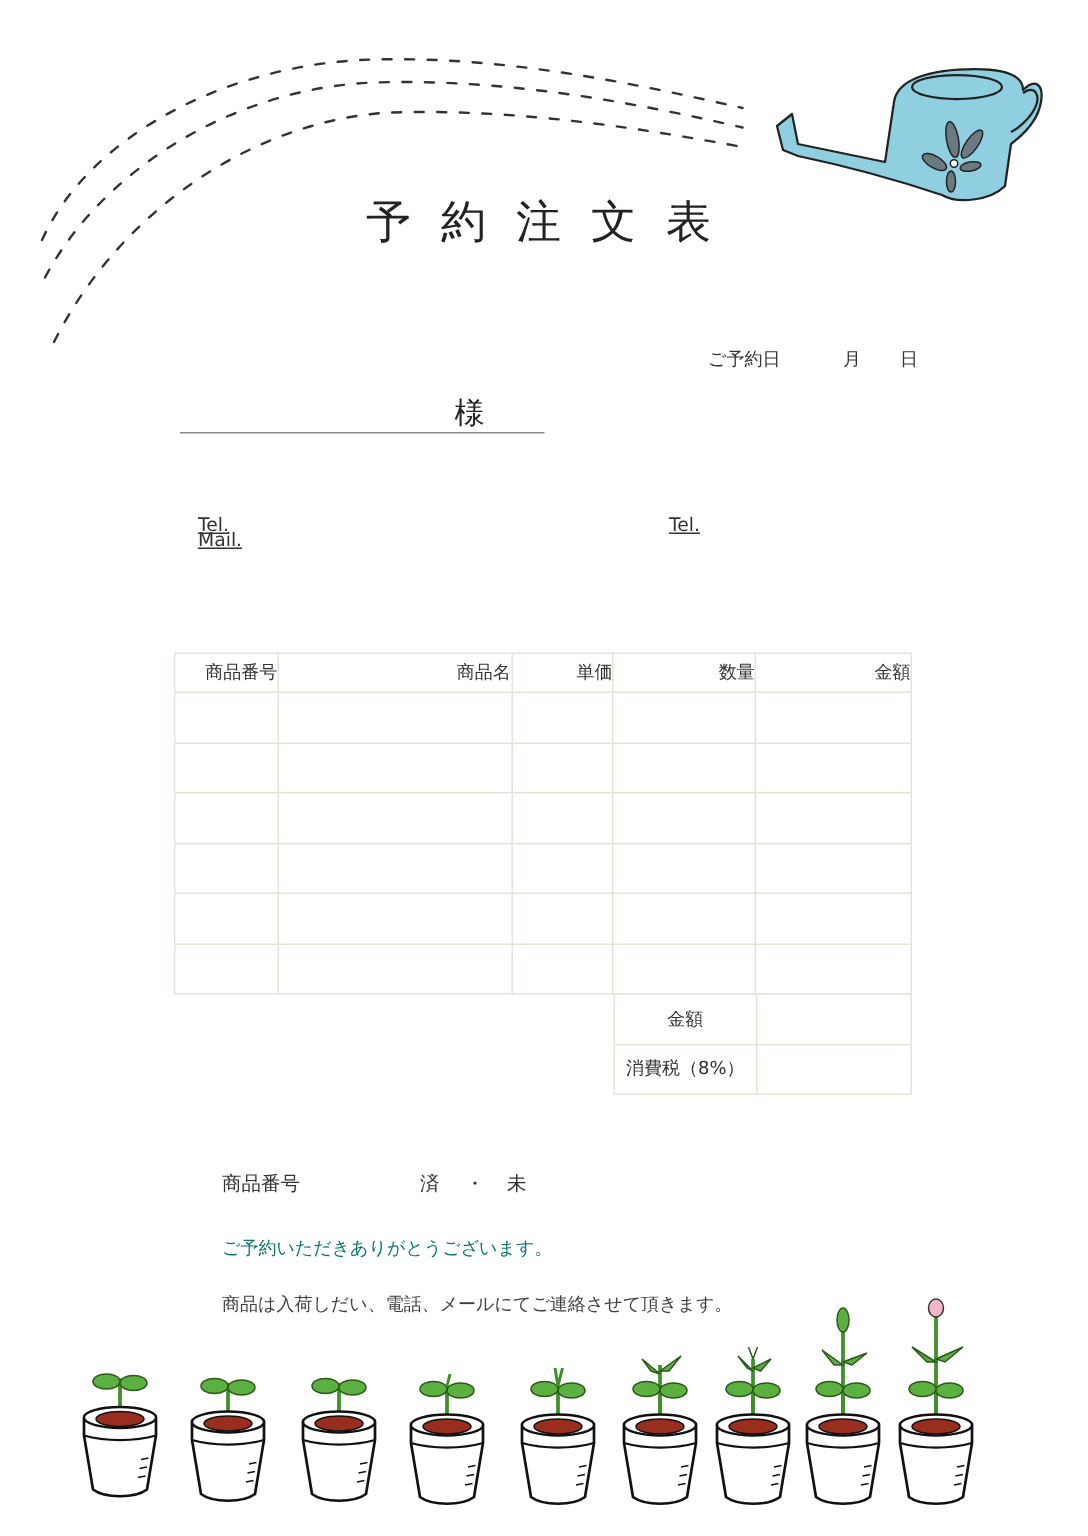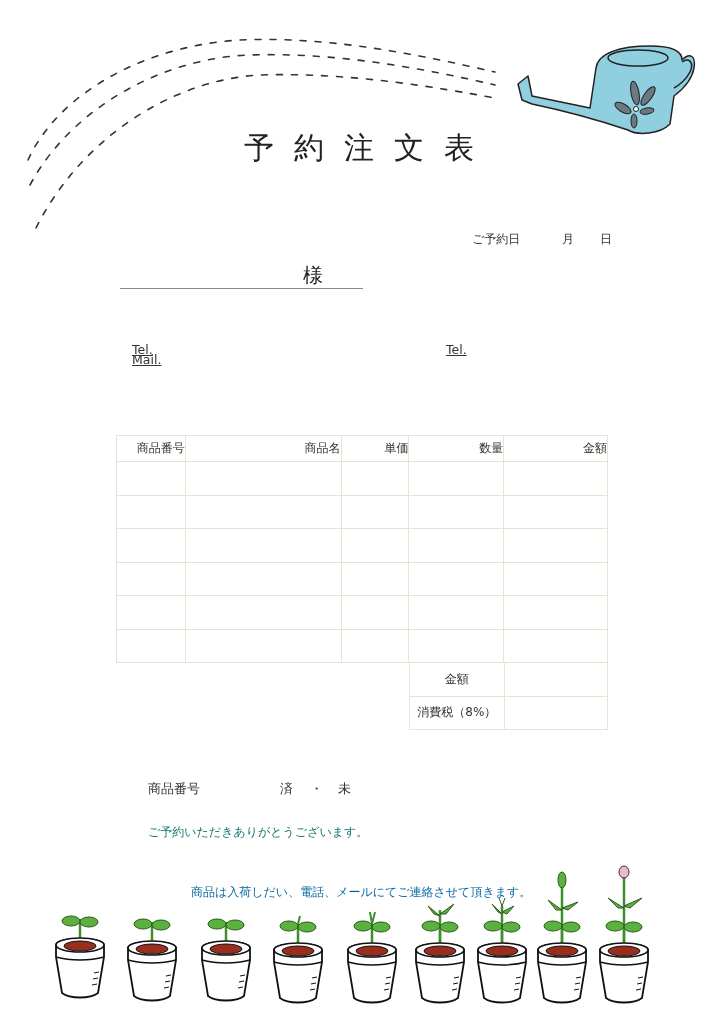--- a/index.html
+++ b/index.html
@@ -24,21 +24,21 @@
                   font-size: 12px; color: #333; text-align: right; }
   .order-table th { height: 25px; }
   .order-table td { height: 32.5px; }
   .sum-table { left: 409px; top: 662px; width: 199px; }
   .sum-table td { border: 1px solid #dfe8d5; font-size: 12px; color: #333; text-align: center; height: 32.5px; padding: 0; }
   .pay { left: 148px; top: 780px; font-size: 13px; color: #333; white-space: nowrap; }
   .pay .done { position: absolute; left: 132px; top: 0; }
   .pay .dot { position: absolute; left: 162px; top: 0; }
   .pay .notyet { position: absolute; left: 190px; top: 0; }
   .msg1 { left: 148px; top: 824px; font-size: 12px; color: #0f766e; white-space: nowrap; }
-  .msg2 { left: 148px; top: 884px; font-size: 12px; color: #0369a1; white-space: nowrap; margin-left: 43px; }
+  .msg2 { left: 148px; top: 861px; font-size: 12px; color: #404040; white-space: nowrap; }
   .pots { left: 0; top: 860px; width: 725px; height: 164px; }
 </style>
 </head>
 <body>
 
 <svg class="abs water-arcs" viewBox="0 0 520 240">
   <g fill="none" stroke="#333" stroke-width="1.6" stroke-dasharray="6 9" stroke-linecap="round">
     <path d="M28 160 C 60 90, 150 45, 240 40 C 330 36, 420 55, 495 72"></path>
     <path d="M30 185 C 70 110, 160 58, 250 55 C 340 52, 430 70, 495 85"></path>
     <path d="M36 228 C 80 140, 170 80, 260 75 C 350 72, 440 88, 495 98"></path>

